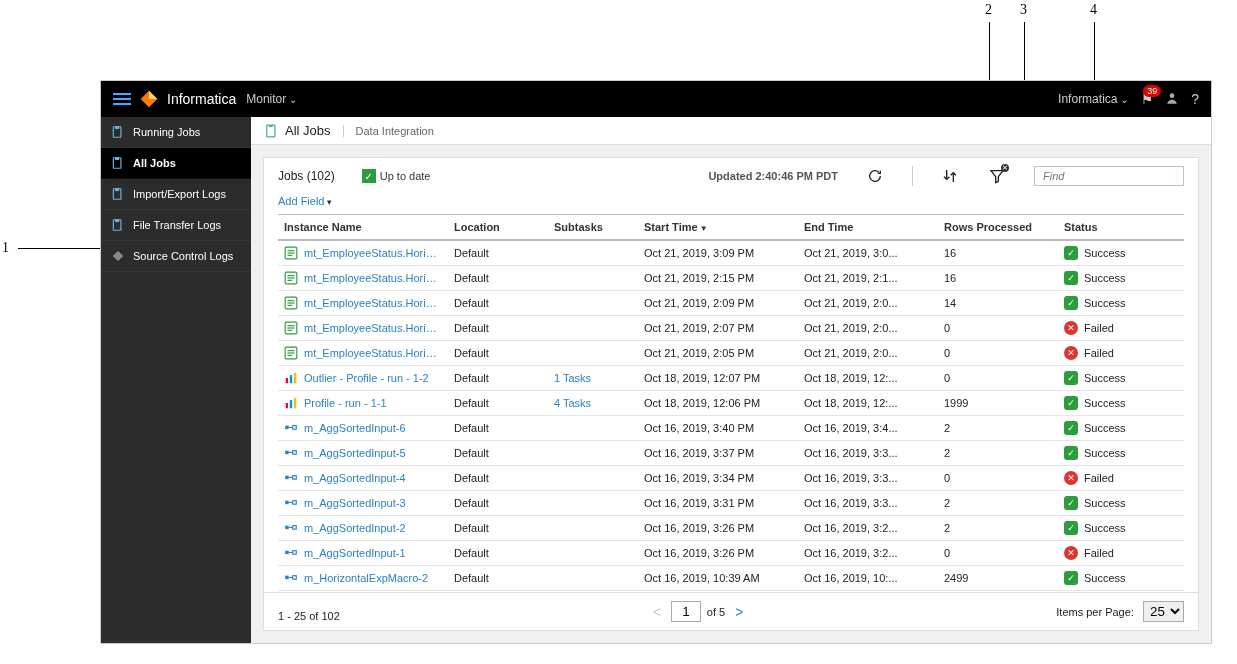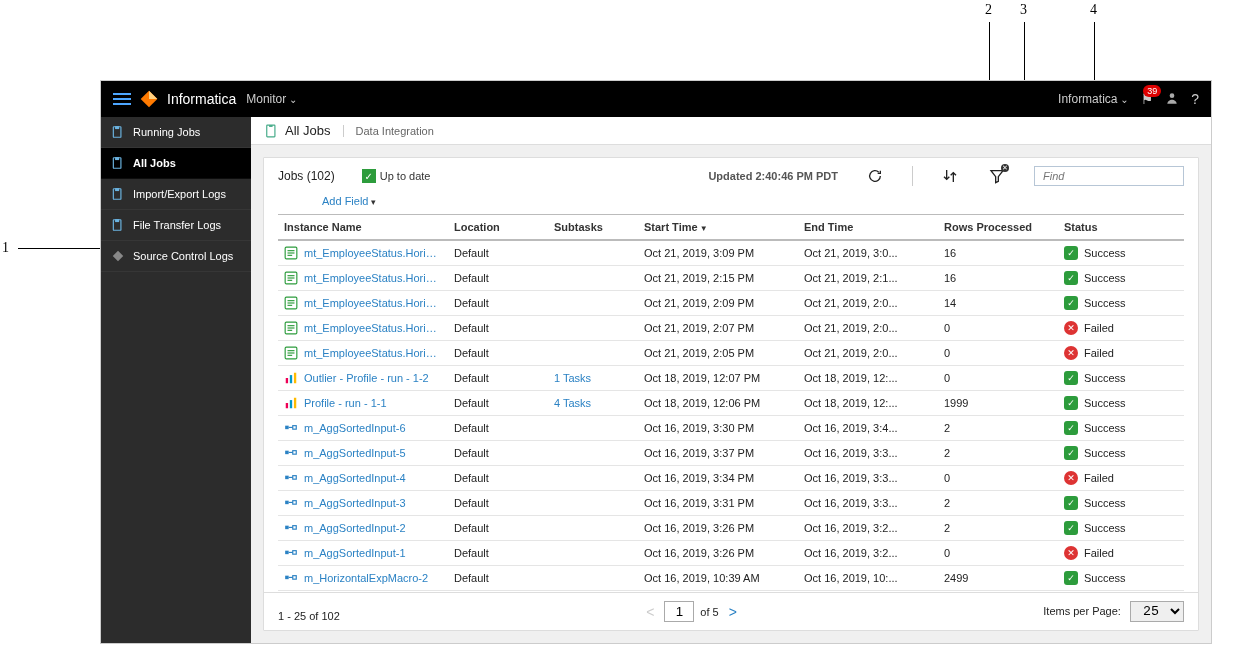--- a/index.html
+++ b/index.html
@@ -27,21 +27,21 @@
   .page-title { font-size: 13px; display: flex; align-items: center; gap: 6px; }
   .page-subtitle { font-size: 11px; color: #666; border-left: 1px solid #ccc; padding-left: 12px; }
   .panel { background: #fff; margin: 12px; flex: 1; border: 1px solid #ddd; border-radius: 1px; display: flex; flex-direction: column; overflow: hidden; }
   .toolbar { display: flex; align-items: center; padding: 8px 14px; gap: 27px; }
   .jobs-count { font-size: 12px; }
   .uptodate { display: flex; align-items: center; gap: 4px; font-size: 11px; color: #333; }
   .check-square { width: 14px; height: 14px; background: #2d9c3c; color: #fff; display: flex; align-items: center; justify-content: center; font-size: 10px; }
   .updated { font-size: 11px; color: #555; font-weight: bold; }
   .tool-icon { cursor: pointer; display: inline-flex; padding: 2px; }
   .find-input { border: 1px solid #b7c6d6; padding: 3px 8px; font-size: 11px; width: 150px; font-style: italic; color: #888; }
-  .subtoolbar { padding: 0 14px 6px; margin-left: 44px; }
+  .subtoolbar { padding: 0 14px 6px; }
   .add-field { color: #2b82c4; font-size: 11px; cursor: pointer; }
   .add-field::after { content: "  ▾"; font-size: 9px; color: #333; }
   .table-wrap { flex: 1; overflow: auto; padding: 0 14px; }
   table { width: 100%; border-collapse: collapse; font-size: 11px; table-layout: fixed; }
   thead th { text-align: left; border-top: 1px solid #bbb; border-bottom: 1px solid #bbb; padding: 6px 6px; font-weight: bold; color: #333; white-space: nowrap; }
   thead th.sorted::after { content: " ▼"; font-size: 8px; }
   tbody td { border-bottom: 1px solid #e5e5e5; padding: 5px 6px; white-space: nowrap; overflow: hidden; text-overflow: ellipsis; }
   tbody tr:first-child td { border-top: 2px solid #bbb; }
   .instance-cell { display: flex; align-items: center; gap: 6px; }
   .instance-link { color: #2b82c4; cursor: pointer; overflow: hidden; text-overflow: ellipsis; }
@@ -49,21 +49,21 @@
   .subtasks-link { color: #2b82c4; cursor: pointer; }
   .status-cell { display: flex; align-items: center; gap: 6px; }
   .status-icon { width: 14px; height: 14px; border-radius: 3px; display: flex; align-items: center; justify-content: center; color: #fff; font-size: 9px; flex-shrink: 0; }
   .status-success { background: #2d9c3c; }
   .status-failed { background: #d33; border-radius: 50%; }
   .footer { display: flex; align-items: flex-end; padding: 8px 14px; font-size: 11px; border-top: 1px solid #ddd; }
   .pager { display: flex; align-items: center; gap: 6px; margin: 0 auto; }
   .page-input { width: 30px; text-align: center; border: 1px solid #aaa; padding: 2px; }
   .page-nav { color: #2b82c4; cursor: pointer; font-size: 14px; padding: 0 4px; }
   .page-nav.disabled { color: #ccc; cursor: default; }
-  .items-per-page select { border: 1px solid #aaa; padding: 1px 8px; margin-left: 6px; font-family: Liberation Mono, monospace; }
+  .items-per-page select { border: 1px solid #aaa; padding: 1px 2px; margin-left: 6px; }
   
   .callout-num { position: absolute; font-size: 14px; font-family: serif; color: #000; }
   .callout-line { position: absolute; background: #000; }
   .arrowhead-r { position: absolute; width: 0; height: 0; border-top: 4px solid transparent; border-bottom: 4px solid transparent; border-left: 8px solid #000; }
   .arrowhead-d { position: absolute; width: 0; height: 0; border-left: 4px solid transparent; border-right: 4px solid transparent; border-top: 8px solid #000; }
 </style>
 </head>
 <body>
 
 <div class="callout-num" style="top:240px; left:2px;">1</div>
@@ -413,21 +413,21 @@
                           <rect x="2" y="8" width="6" height="6" fill="#2b82c4"></rect>
                           <line x1="8" y1="11" x2="15" y2="11" stroke="#2b82c4" stroke-width="2"></line>
                           <rect x="15" y="8" width="6" height="6" fill="none" stroke="#2b82c4" stroke-width="2"></rect>
                         </svg>
                       </span>
                       <span class="instance-link">m_AggSortedInput-6</span>
                     </div>
                   </td>
                   <td>Default</td>
                   <td></td>
-                  <td>Oct 16, 2019, 3:30 PM</td>
+                  <td>Oct 16, 2019, 3:40 PM</td>
                   <td>Oct 16, 2019, 3:4...</td>
                   <td>2</td>
                   <td>
                     <div class="status-cell">
                       <span class="status-icon status-success">✓</span>
                       <span>Success</span>
                     </div>
                   </td>
                 </tr>
                 <tr>

